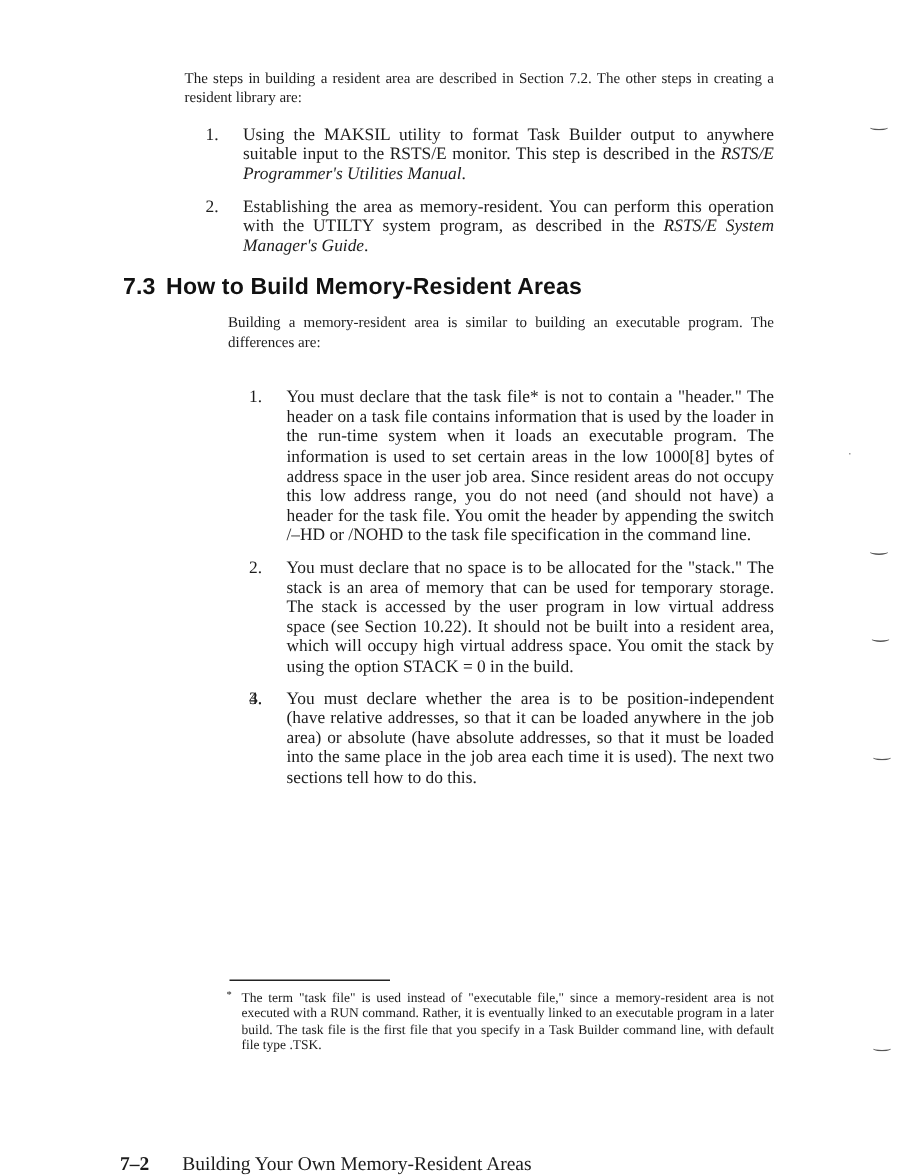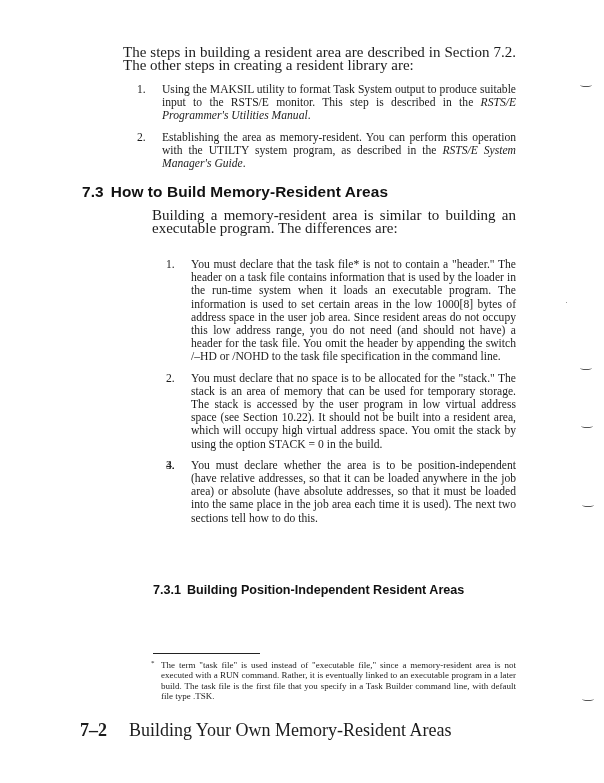--- a/index.html
+++ b/index.html
@@ -1,53 +1,53 @@
 <!DOCTYPE html>
 <html><head>
   <meta charset="utf-8">
   <style>
     html, body { margin: 0; padding: 0; background: #ffffff; }
     body { width: 604px; height: 783px; position: relative; overflow: hidden;
       font-family: "Liberation Serif", "DejaVu Serif", serif; color: #1c1c1c; }
     .page { position: absolute; left: 0; top: 0; width: 604px; height: 783px; }
-    .body-text { position: absolute; font-size: 15px; line-height: 13.2px; text-align: justify; }
+    .body-text { position: absolute; font-size: 10px; line-height: 13.2px; text-align: justify; }
     .p-intro { left: 123px; top: 46px; width: 393px; }
     .list { position: absolute; left: 123px; width: 393px; margin: 0; padding: 0; list-style: none; }
     .list li { position: relative; padding-left: 39px; font-size: 11.6px; line-height: 13.2px; text-align: justify; margin-bottom: 8px; }
     .list li .num { position: absolute; left: 14px; top: 0; }
     .list1 { top: 83px; }
     .list2 { top: 258px; }
     .h2 { position: absolute; left: 82px; top: 183px; font-family: "Liberation Sans", "DejaVu Sans", sans-serif;
       font-weight: bold; font-size: 15.4px; color: #111; letter-spacing: 0.1px; }
     .h2 .secnum { margin-right: 7px; }
     .p-build { left: 152px; top: 209px; width: 364px; }
     .h3 { position: absolute; left: 153px; top: 583px; font-family: "Liberation Sans", "DejaVu Sans", sans-serif;
       font-weight: bold; font-size: 12.6px; color: #111; }
     .h3 .secnum { margin-right: 6px; }
     .p-res { left: 153px; top: 606px; width: 363px; }
     .fn-rule { position: absolute; left: 153px; top: 653px; width: 107px; height: 1px; background: #222; }
     .footnote { position: absolute; left: 153px; top: 660px; width: 363px; font-size: 9px; line-height: 10.4px; text-align: justify; }
     .footnote .mark { position: absolute; left: -2px; top: -2px; font-size: 7px; }
     .footnote .fn-text { display: block; padding-left: 8px; }
-    .footer { position: absolute; left: 80px; top: 720px; font-size: 18px; }
+    .footer { position: absolute; left: 80px; top: 768px; font-size: 13px; }
     .footer .pno { font-weight: bold; margin-right: 22px; }
     .margin-mark { position: absolute; width: 12px; height: 3px; border-bottom: 1px solid #555; border-radius: 0 0 50% 50%; }
     .dot { position: absolute; width: 1px; height: 1px; background: #999; }
   </style>
 </head>
 <body>
 
 <div class="page">
 
   <p class="body-text p-intro" style="margin:0">The steps in building a resident area are described in Section 7.2. The other steps in creating a resident library are:</p>
 
   <ol class="list list1">
     <li>
       <span class="num">1.</span>
-      <span>Using the MAKSIL utility to format Task System output to produce suitable input to the RSTS/E monitor. This step is described in the </span><i>RSTS/E Programmer's Utilities Manual</i><span>.</span>
+      <span>Using the MAKSIL utility to format Task Builder output to anywhere suitable input to the RSTS/E monitor. This step is described in the </span><i>RSTS/E Programmer's Utilities Manual</i><span>.</span>
     </li>
     <li>
       <span class="num">2.</span>
       <span>Establishing the area as memory-resident. You can perform this operation with the UTILTY system program, as described in the </span><i>RSTS/E System Manager's Guide</i><span>.</span>
     </li>
   </ol>
 
   <div class="h2">
     <span class="secnum">7.3</span><span>How to Build Memory-Resident Areas</span>
   </div>
@@ -65,23 +65,20 @@
     </li>
     <li>
       <span class="num">3.</span>
     </li>
     <li>
       <span class="num">4.</span>
       <span>You must declare whether the area is to be position-independent (have relative addresses, so that it can be loaded anywhere in the job area) or absolute (have absolute addresses, so that it must be loaded into the same place in the job area each time it is used). The next two sections tell how to do this.</span>
     </li>
   </ol>
 
-  <div class="h3">
-    <span class="secnum">7.3.1</span><span>Building Position-Independent Resident Areas</span>
-  </div>
 
 
   <div class="fn-rule"></div>
   <div class="footnote">
     <span class="mark">*</span>
     <span class="fn-text">The term "task file" is used instead of "executable file," since a memory-resident area is not executed with a RUN command. Rather, it is eventually linked to an executable program in a later build. The task file is the first file that you specify in a Task Builder command line, with default file type .TSK.</span>
   </div>
 
   <div class="footer">
     <span class="pno">7–2</span><span>Building Your Own Memory-Resident Areas</span>

